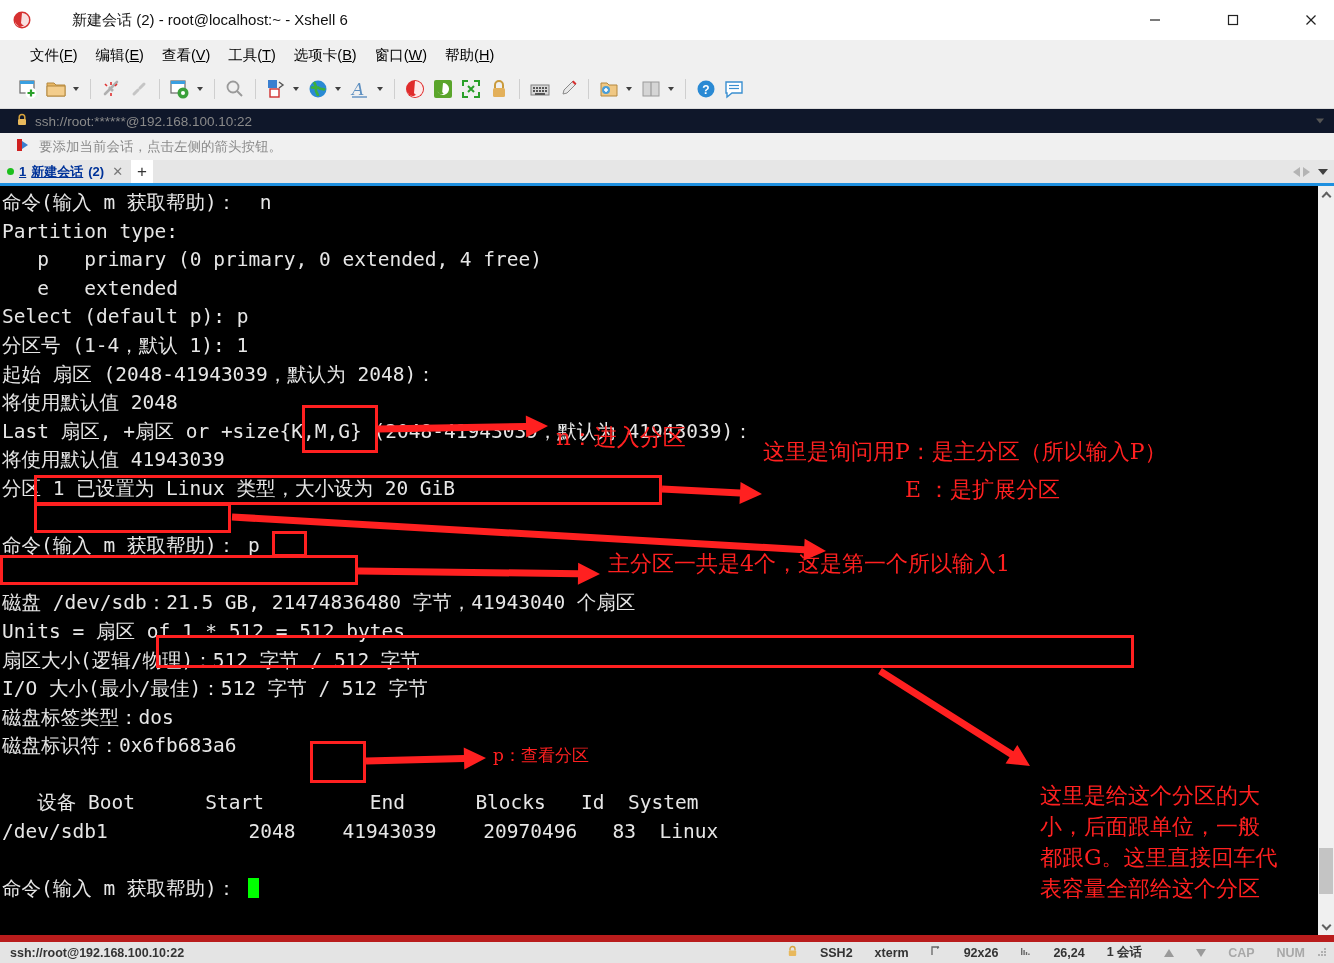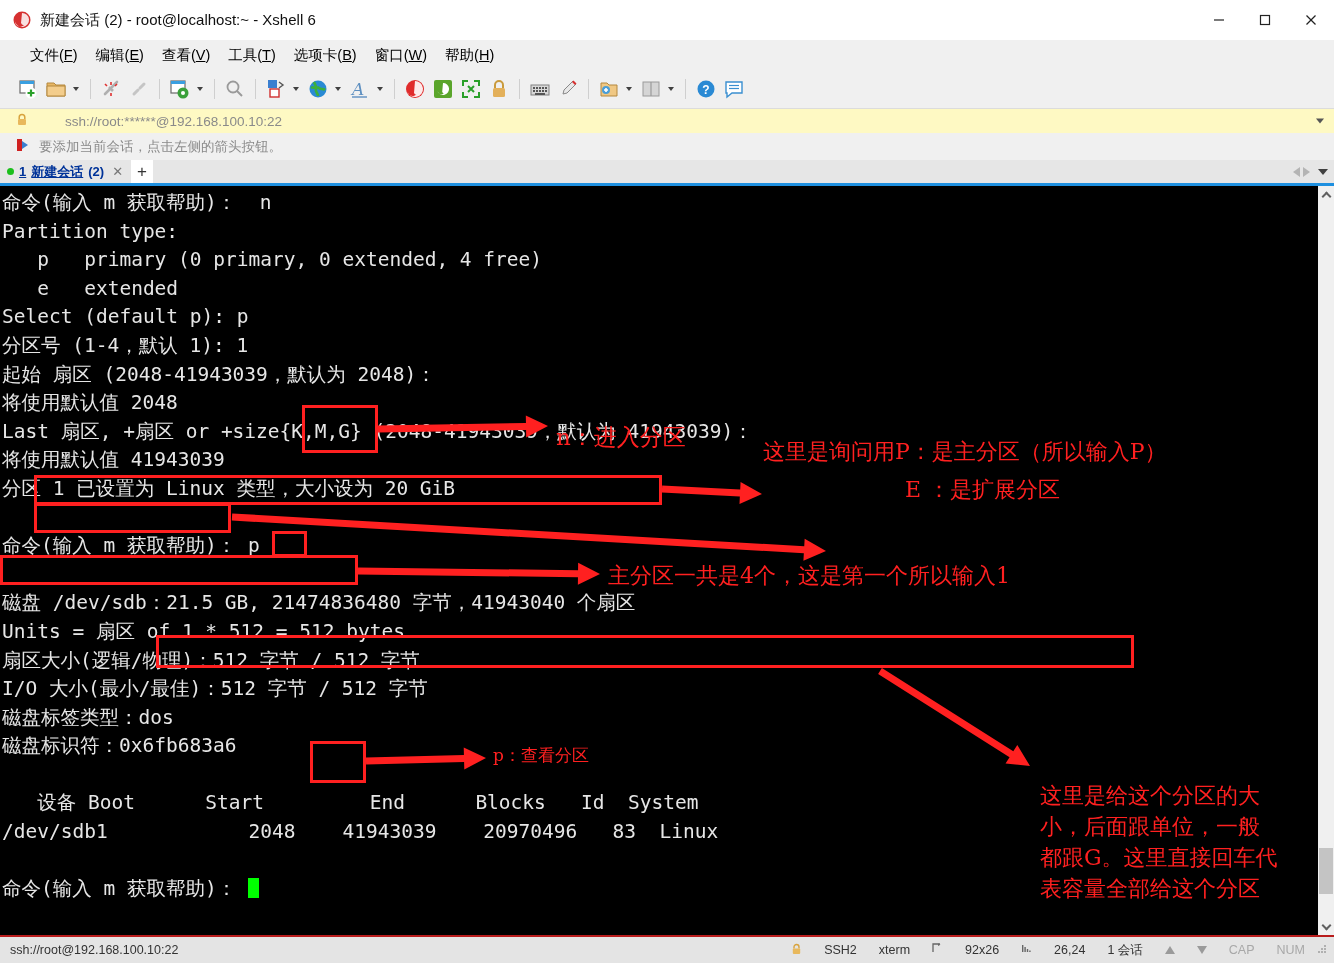--- a/index.html
+++ b/index.html
@@ -15,20 +15,21 @@
     width: 1334px; height: 963px;
     background: #f0f0f0;
     display: flex; flex-direction: column;
   }
 
   
   .titlebar {
     height: 40px; background: #ffffff;
     display: flex; align-items: center;
     flex: none;
+    gap: 32px;
   }
   .titlebar .logo {
     width: 20px; height: 20px; margin-left: 12px; margin-right: 8px;
     flex: none;
   }
   .titlebar .title {
     font-size: 15px; color: #101010; white-space: nowrap;
   }
   .titlebar .spacer { flex: 1; }
   .wbtn {
@@ -72,26 +73,25 @@
     border-left: 3.5px solid transparent;
     border-right: 3.5px solid transparent;
     border-top: 4px solid #404040;
   }
   .tsep {
     width: 1px; height: 20px; background: #cfcfcf; margin: 0 6px; flex:none;
   }
 
   
   .addrbar {
-    height: 25px; background: #fef9c3;
+    height: 25px; background: #0f172a;
     border-top: 1px solid #dcdcdc;
     display: flex; align-items: center;
     padding-left: 16px; flex: none;
     position: relative;
-    gap: 30px;
   }
   .addrbar .addr-text {
     font-size: 13.5px; color: #8a8a8a; margin-left: 7px;
   }
   .addrbar .addr-caret {
     position: absolute; right: 10px; top: 50%; transform: translateY(-50%);
     width: 0; height: 0;
     border-left: 4.5px solid transparent;
     border-right: 4.5px solid transparent;
     border-top: 5px solid #555;
@@ -190,23 +190,23 @@
     position: absolute; border: 3px solid #ff2222; box-sizing: border-box;
   }
   .annot-text {
     position: absolute; color: #ff2020;
     font-family: "DejaVu Serif", "Liberation Serif", serif;
     font-size: 21px; white-space: pre; line-height: 31px;
   }
 
   
   .statusbar {
-    height: 28px; background: #e4e4e4; border-top: 2px solid #b91c1c;
+    height: 28px; background: #e4e4e4; border-top: 7px solid #b91c1c;
     display: flex; align-items: center; flex: none;
-    font-size: 12.5px; color: #333;
+    font-size: 12.5px; color: #333; font-weight: bold;
   }
   .statusbar .sb-left { padding-left: 10px; }
   .statusbar .sb-spacer { flex: 1; }
   .sb-item {
     display: flex; align-items: center; gap: 22px;
     padding: 0 11px; white-space: nowrap;
   }
   .sb-dim { color: #a8a8a8; }
   .sb-arrow-up, .sb-arrow-dn {
     width: 0; height: 0; border-left: 5px solid transparent; border-right: 5px solid transparent;
@@ -481,21 +481,21 @@
     <div class="annot-box" style="left: 302px; top: 219px; width: 76px; height: 48px; border-color: rgb(255, 32, 32);"></div>
         <div class="annot-box" style="left: 34px; top: 289px; width: 628px; height: 30px; border-color: rgb(255, 32, 32);"></div>
         <div class="annot-box" style="left: 34px; top: 317px; width: 197px; height: 30px; border-color: rgb(255, 32, 32);"></div>
         <div class="annot-box" style="left: 272px; top: 345px; width: 35px; height: 26px; border-color: rgb(255, 32, 32);"></div>
         <div class="annot-box" style="left: 0px; top: 369px; width: 358px; height: 30px; border-color: rgb(255, 32, 32);"></div>
         <div class="annot-box" style="left: 156px; top: 449px; width: 978px; height: 33px; border-color: rgb(255, 32, 32);"></div>
         <div class="annot-box" style="left: 310px; top: 555px; width: 56px; height: 42px; border-color: rgb(255, 32, 32);"></div>
         <div class="annot-text" style="left: 556px; top: 236px; font-size: 23px; color: rgb(255, 32, 32);">n：进入分区</div>
         <div class="annot-text" style="left: 763px; top: 250px; font-size: 22px; color: rgb(255, 32, 32);">这里是询问用P：是主分区（所以输入P）</div>
         <div class="annot-text" style="left: 905px; top: 288px; font-size: 22px; color: rgb(255, 32, 32);">E ：是扩展分区</div>
-        <div class="annot-text" style="left: 608px; top: 374px; font-size: 22px; color: rgb(255, 32, 32);">主分区一共是4个，这是第一个所以输入1</div>
+        <div class="annot-text" style="left: 608px; top: 362px; font-size: 22px; color: rgb(255, 32, 32);">主分区一共是4个，这是第一个所以输入1</div>
         <div class="annot-text" style="left: 493px; top: 554px; font-size: 17px; color: rgb(255, 32, 32);">p：查看分区</div>
         <div class="annot-text" style="left: 1040px; top: 594px; font-size: 22px; color: rgb(255, 32, 32);">这里是给这个分区的大
 小，后面跟单位，一般
 都跟G。这里直接回车代
 表容量全部给这个分区</div>
       </div>
 
     <div class="tscroll">
       <div class="arrow-up">
           <span class="chev up"></span>

